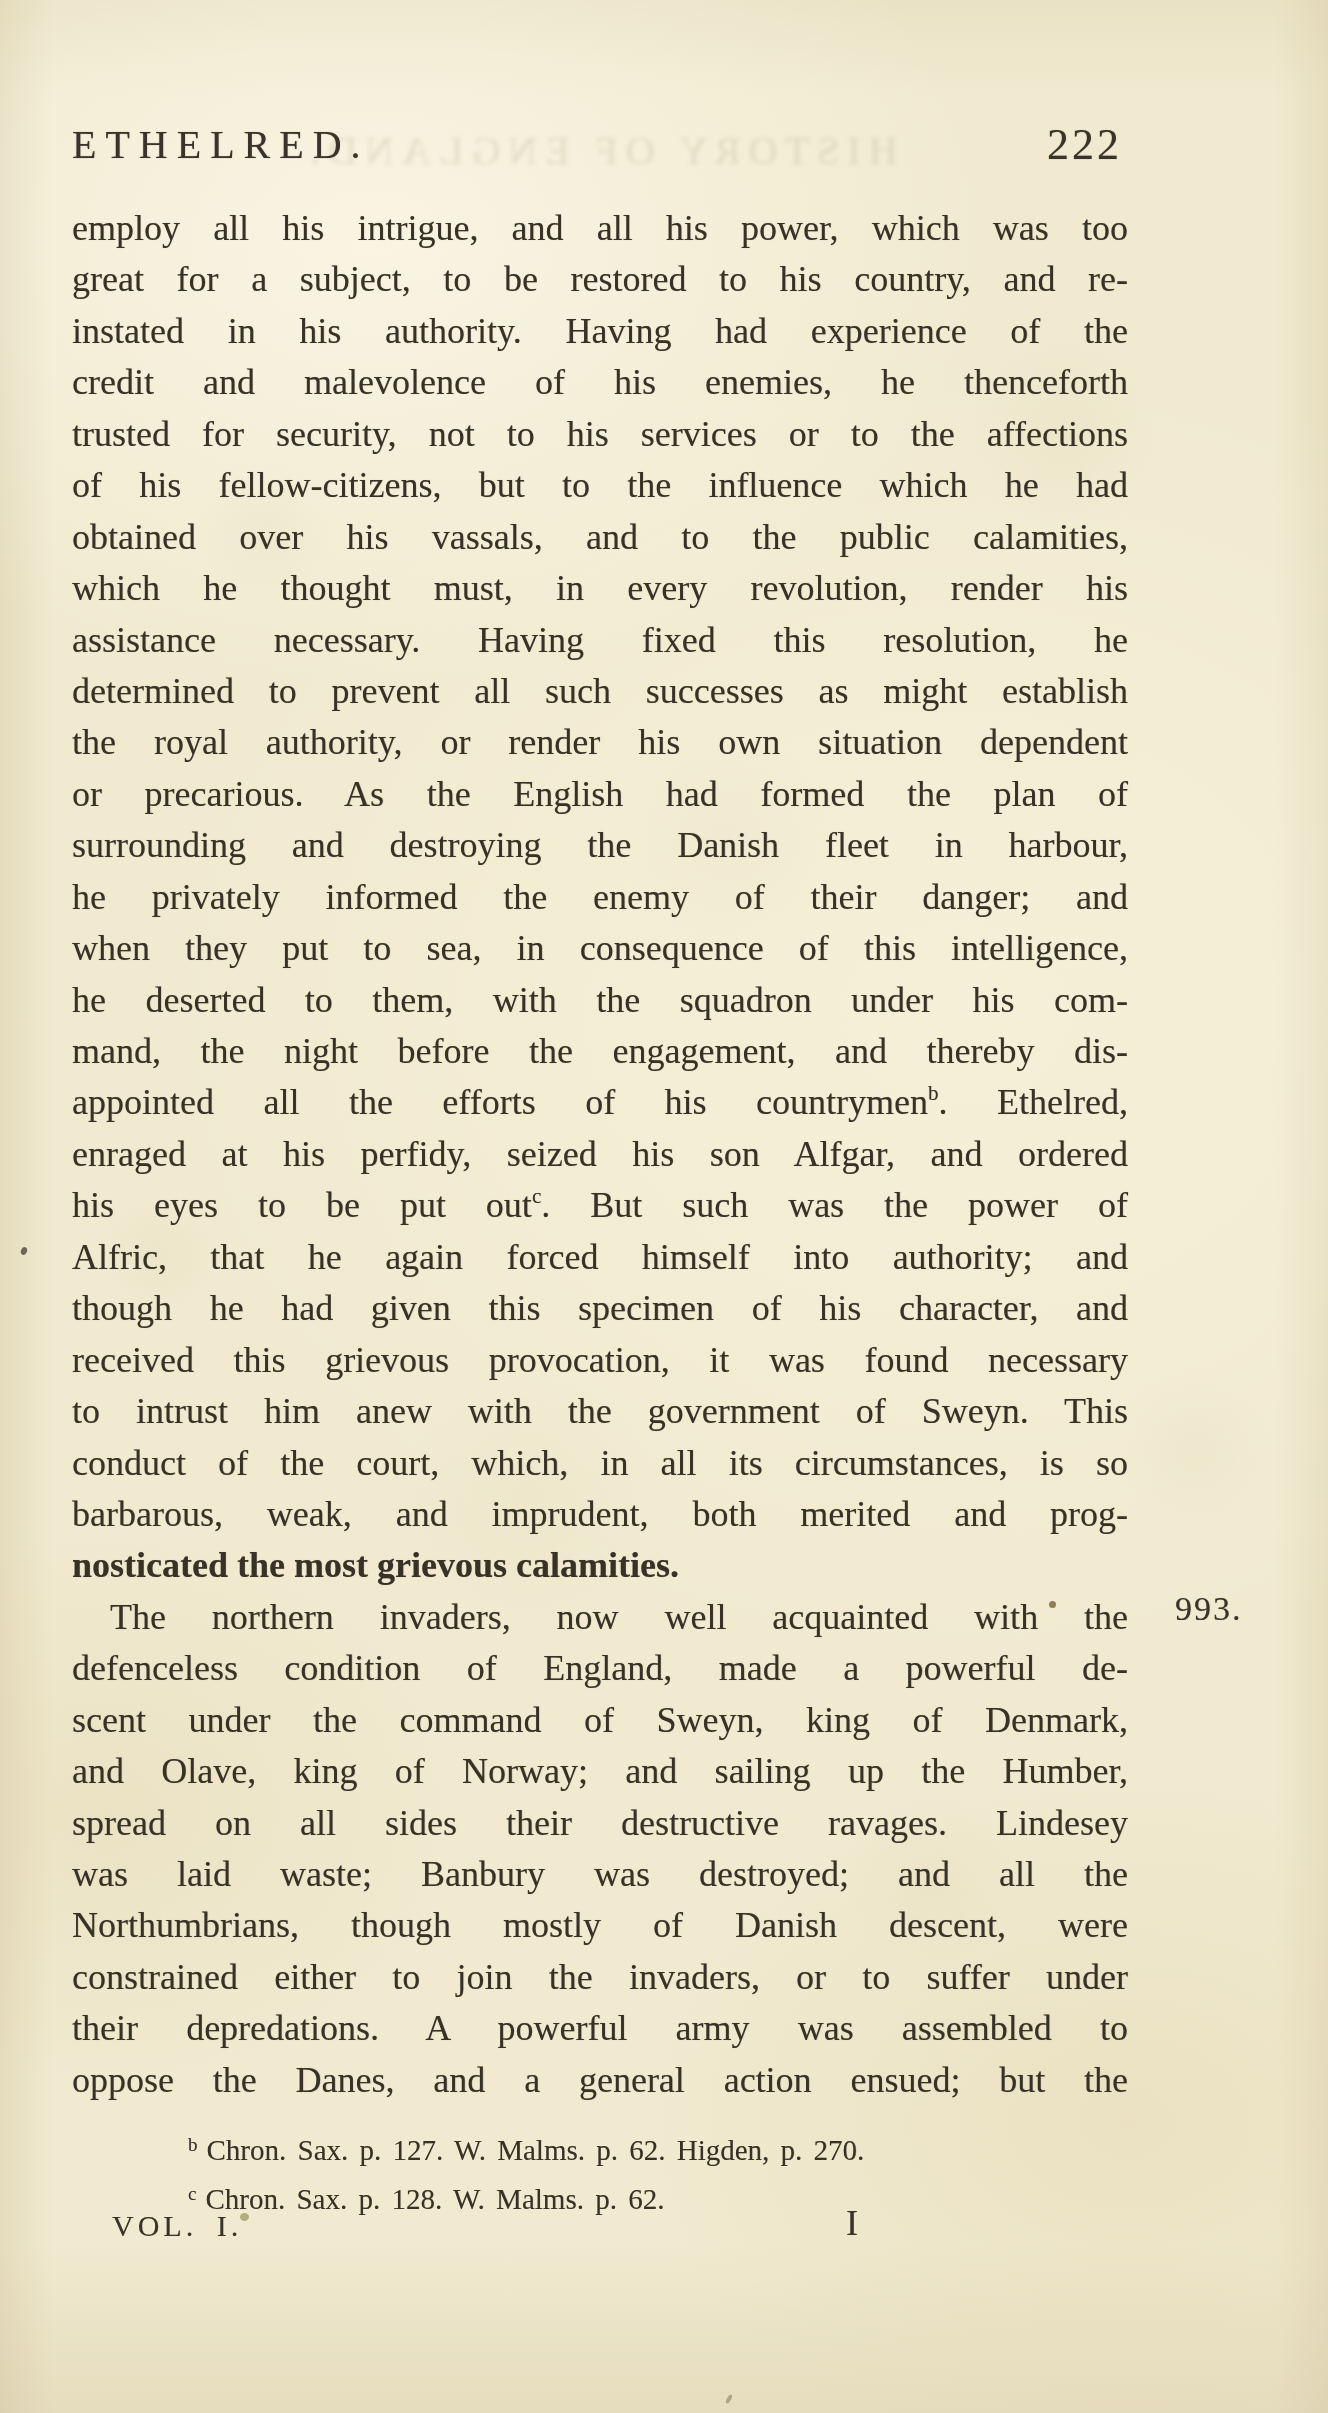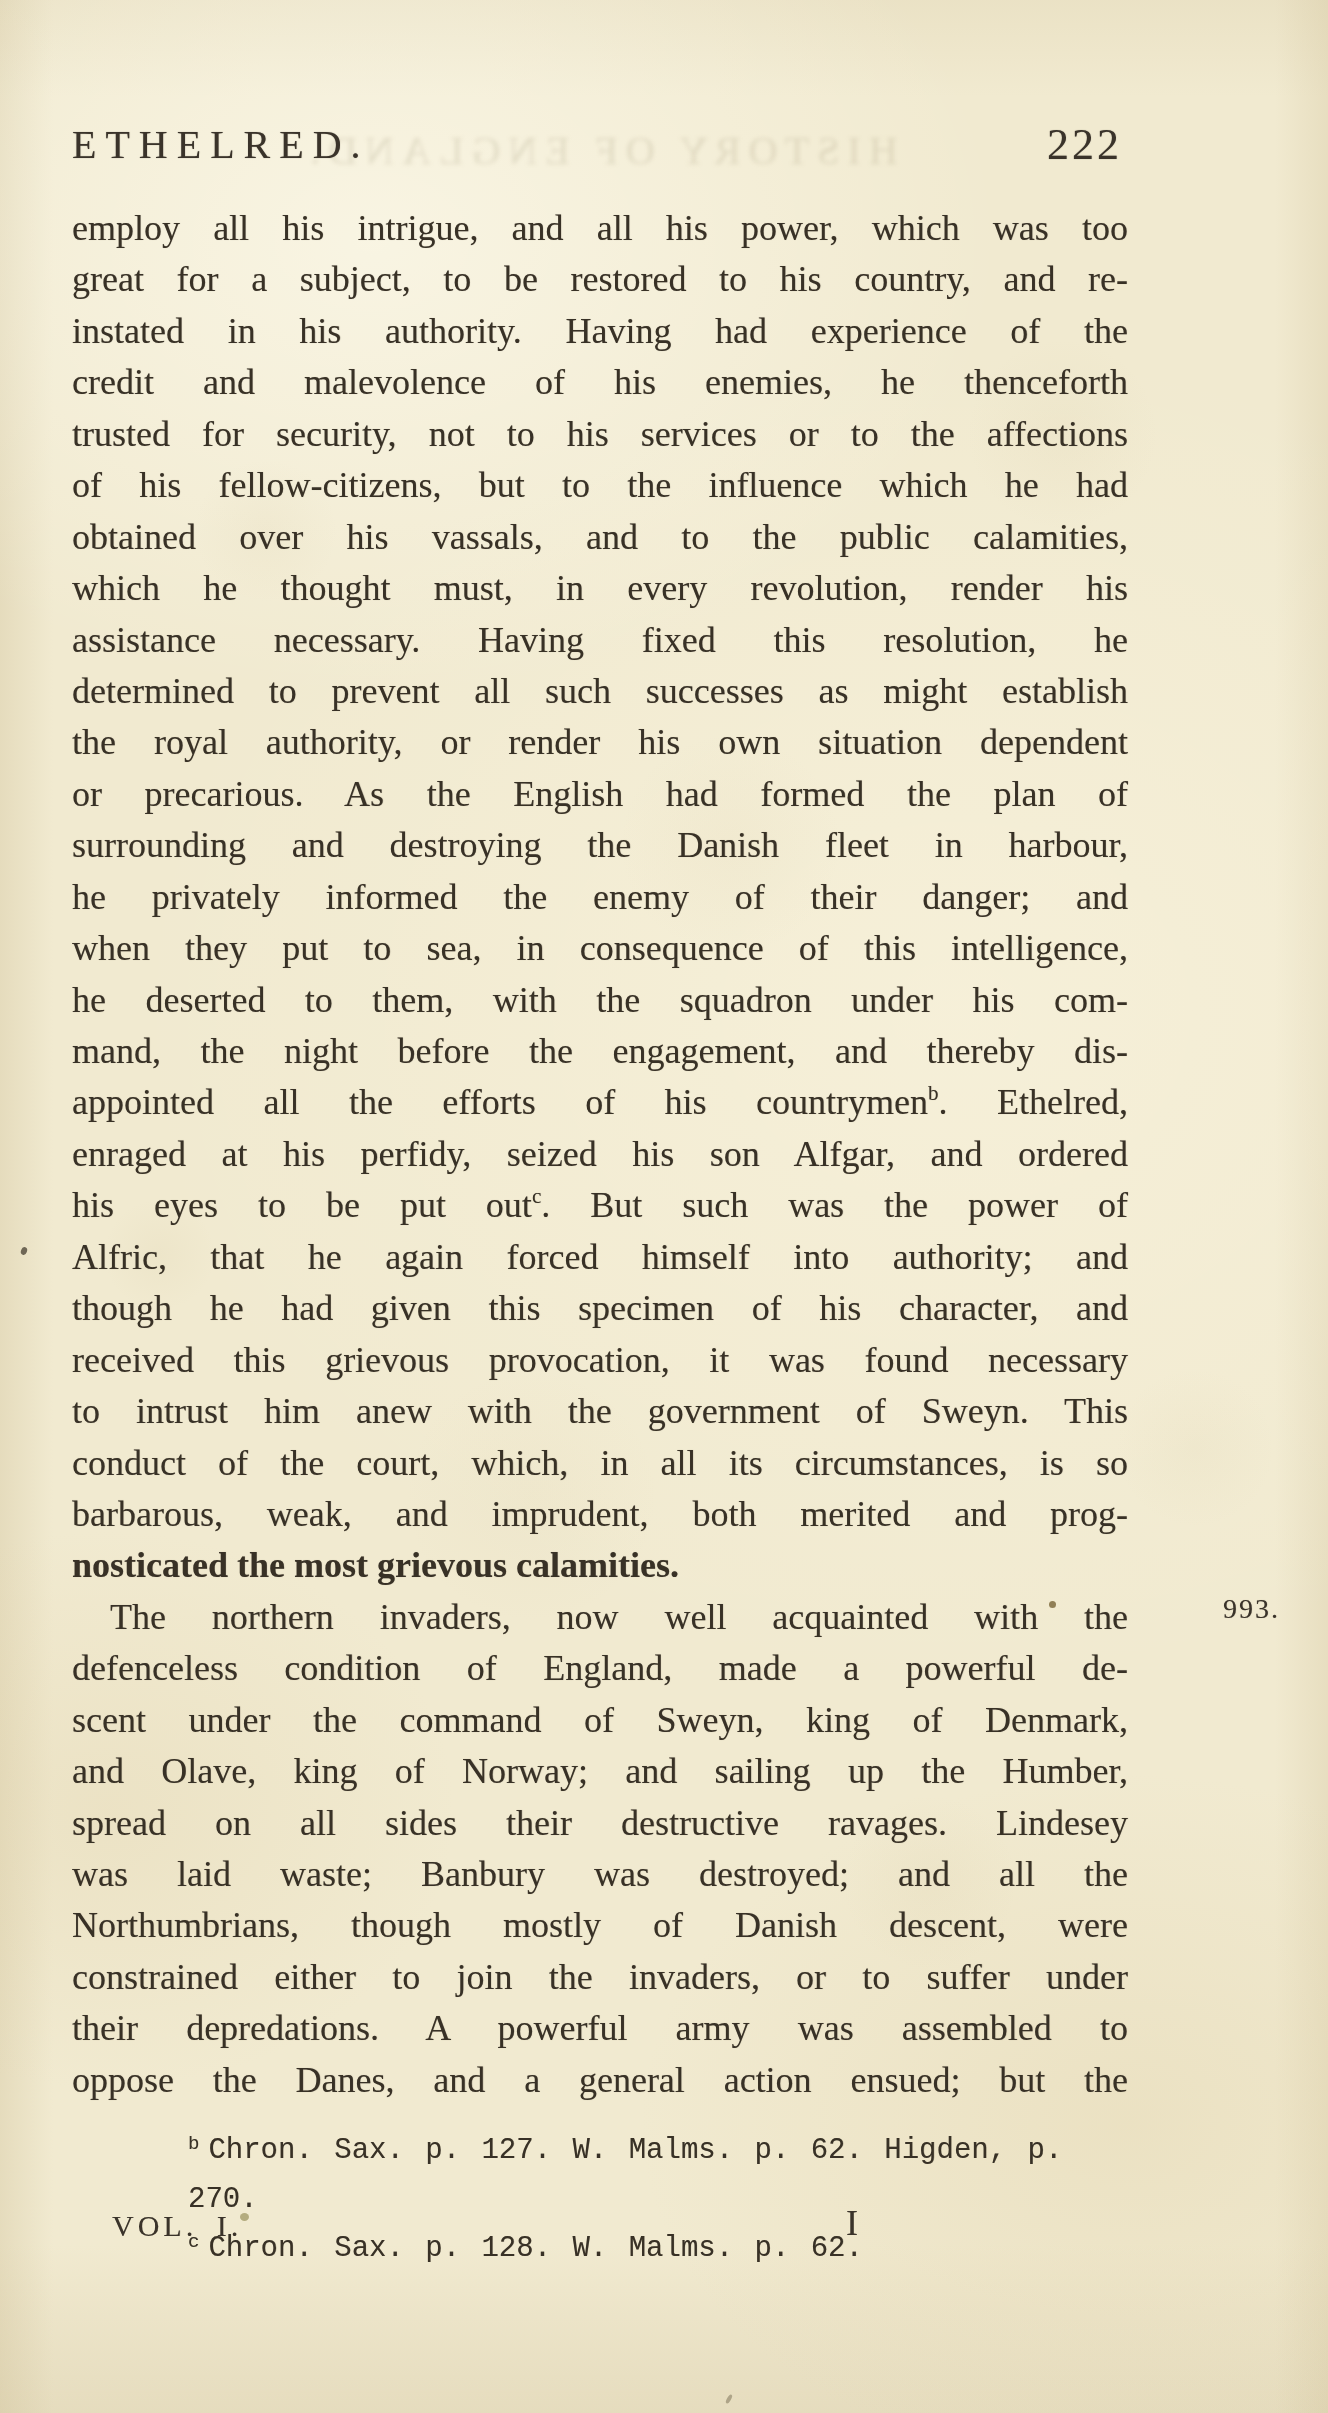--- a/index.html
+++ b/index.html
@@ -99,41 +99,39 @@
     font-size: 21px;
     line-height: 0;
     vertical-align: 14px;
     letter-spacing: 0;
   }
 
   .margin-note {
     position: absolute;
     left: 1175px;
     top: 1591px;
-    font-size: 28px;
+    font-size: 34px;
     line-height: 36px;
     letter-spacing: 2px;
     color: #3a332a;
     text-shadow: 0.3px 0.4px 0.7px rgba(45,38,28,0.35);
-    margin-left: 48px;
   }
 
   .footnotes {
     position: absolute;
     left: 188px;
     top: 2126px;
     width: 950px;
   }
   .footnote-line {
     font-size: 29px;
     line-height: 49px;
     text-align: left;
     text-shadow: 0.3px 0.4px 0.6px rgba(45,38,28,0.3);
     word-spacing: 4px;
-    font-family: Liberation Mono, monospace;
   }
   .footnote-line sup {
     font-size: 19px;
     line-height: 0;
     vertical-align: 9px;
     margin-right: 9px;
   }
 
   .volume-label {
     position: absolute;

